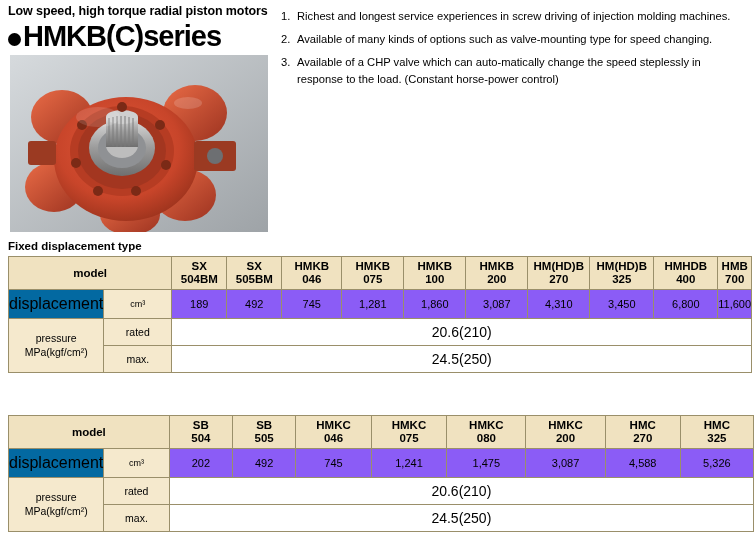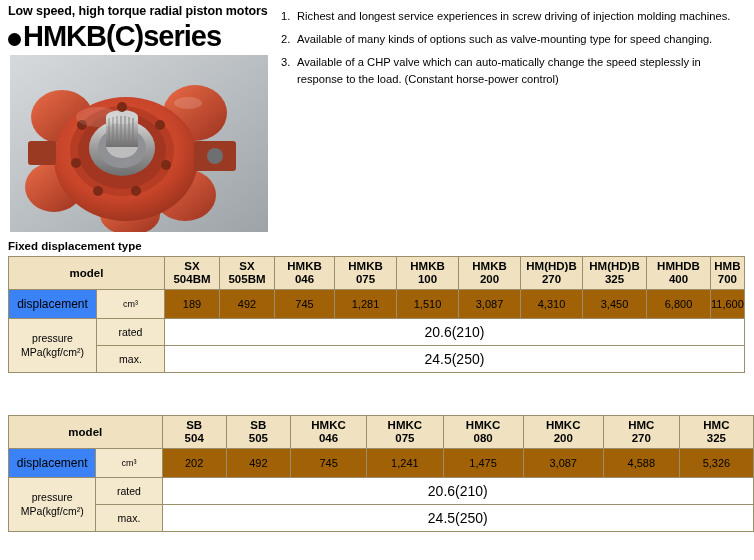--- a/index.html
+++ b/index.html
@@ -109,33 +109,33 @@
     vertical-align: middle;
     height: 15px;
   }
   .hdr {
     background: #f0e2c0;
     font-weight: bold;
     font-size: 11.5px;
     line-height: 1.1;
   }
   .rowlbl-left {
-    background: #3b82f6;
-    font-size: 12px;
+    background: #0369a1;
+    font-size: 16px;
     text-align: left;
     padding-left: 6px;
   }
   .unit {
     background: #f5e9cd;
     font-size: 9px;
     text-align: right;
     padding-right: 5px;
   }
   .val {
-    background: #a16207;
+    background: #8b5cf6;
     font-size: 11px;
   }
   .press-label {
     background: #f5e9cd;
     font-size: 10.5px;
     line-height: 1.25;
     text-align: center;
   }
   .sub-label {
     background: #f5e9cd;
@@ -277,21 +277,21 @@
         <td class="hdr two-line"><span>HMHDB</span><br><span>400</span></td>
         <td class="hdr two-line"><span>HMB</span><br><span>700</span></td>
       </tr>
       <tr>
         <td class="rowlbl-left" style="height:28px;">displacement</td>
         <td class="unit">cm³</td>
         <td class="val">189</td>
         <td class="val">492</td>
         <td class="val">745</td>
         <td class="val">1,281</td>
-        <td class="val">1,510</td>
+        <td class="val">1,860</td>
         <td class="val">3,087</td>
         <td class="val">4,310</td>
         <td class="val">3,450</td>
         <td class="val">6,800</td>
         <td class="val">11,600</td>
       </tr>
       <tr>
         <td class="press-label" rowspan="2">
           <span>pressure</span><br><span>MPa(kgf/cm²)</span>
         </td>

